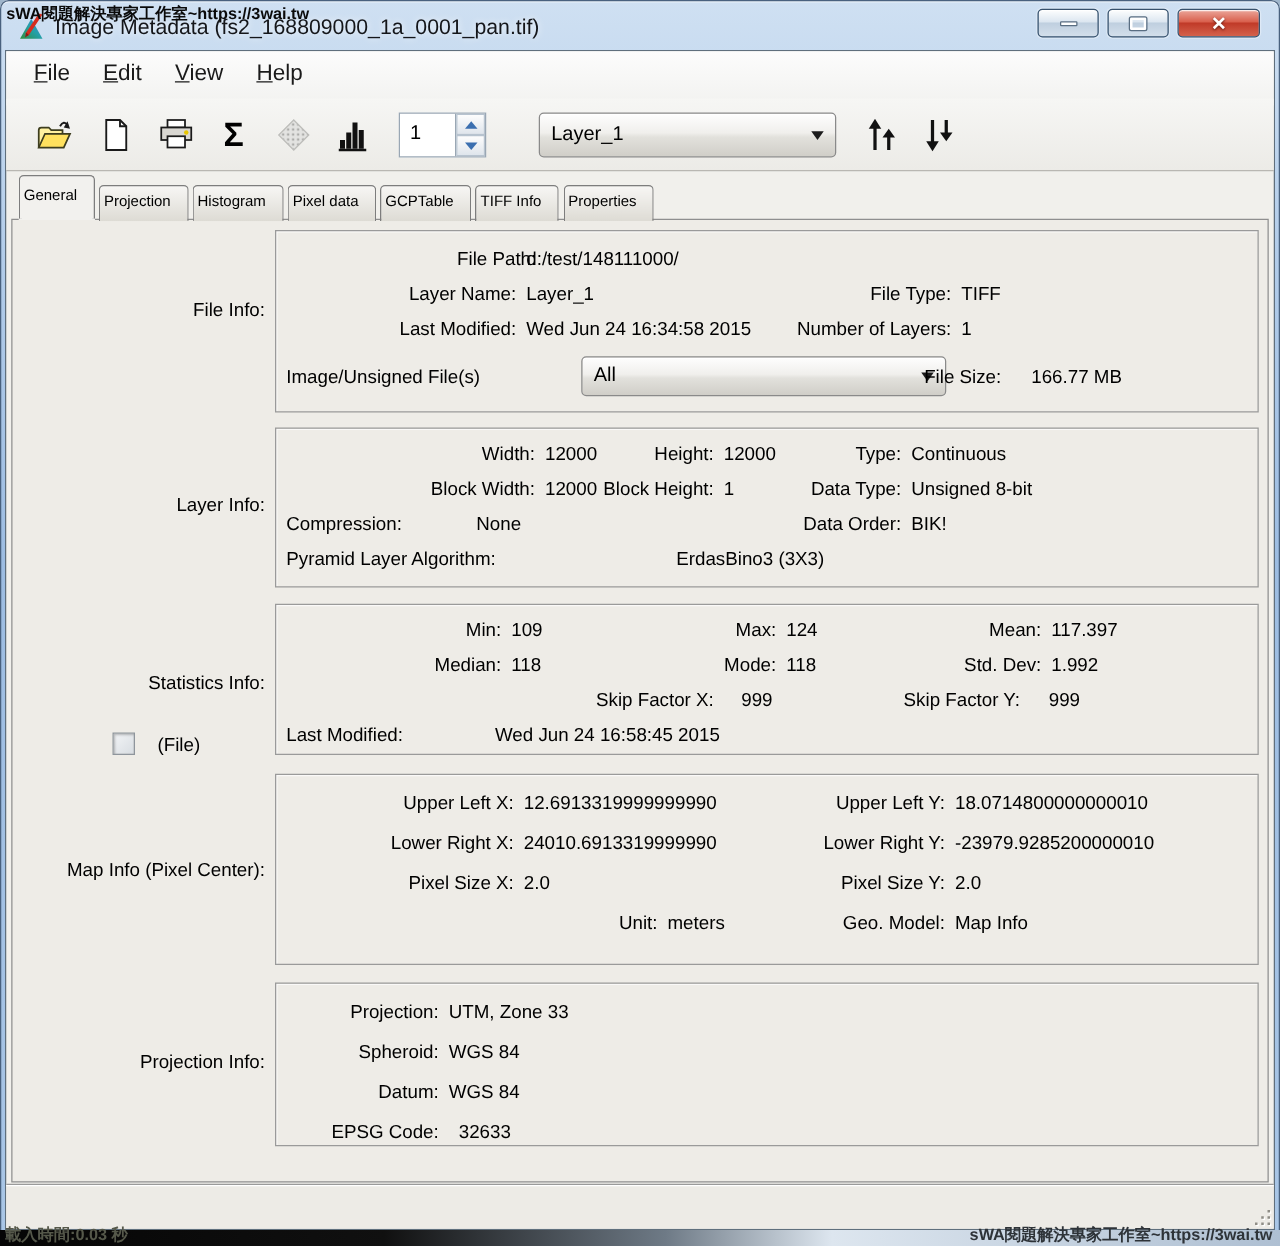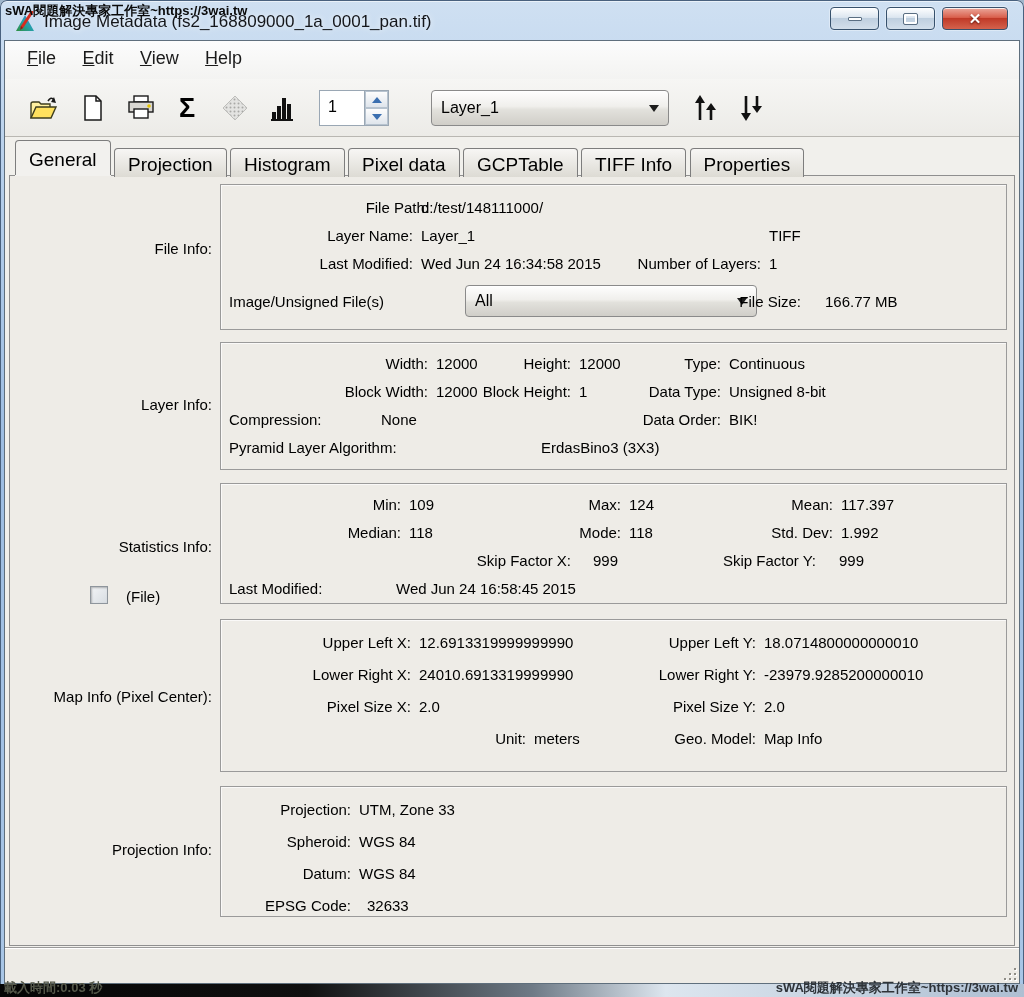--- a/index.html
+++ b/index.html
@@ -47,21 +47,21 @@
 
   .combo { border:1px solid #8a8a8a; border-radius:4px; position:relative;
     background:linear-gradient(180deg,#fefefe,#f0efec 45%,#e2e1dc 55%,#d0cec8); display:flex; align-items:center; padding:0 26px 0 9px; cursor:pointer;
     box-shadow:inset 0 1px 0 #fff; font-size:16px; white-space:nowrap; }
   .combo .carrot { position:absolute; right:9px; top:50%; margin-top:-3px; width:0; height:0;
     border-left:5px solid transparent; border-right:5px solid transparent; border-top:7px solid #1c1c1c; }
   .layer-combo { position:absolute; left:426px; top:11px; width:238px; height:36px; }
 
   
   .tabstrip { position:absolute; left:0; right:0; top:96px; height:38px; }
-  .tab { position:relative; display:inline-block; margin-left:-1px; top:8px; height:29px; padding:5px 13px 0 13px; font-size:19px;
+  .tab { position:relative; display:inline-block; margin-left:-1px; top:8px; height:29px; padding:5px 13px 0 3px; font-size:12px;
     border:1px solid #7d7d7d; border-bottom:none; border-radius:4px 4px 0 0;
     background:linear-gradient(180deg,#f7f6f4,#dddbd4); cursor:pointer; z-index:1; }
   .tab:first-child { margin-left:10px; }
   .tab.active { top:3px; height:35px; padding-top:8px; background:#f2f1ee; z-index:3; box-shadow:0 1px 0 #f2f1ee; }
 
   
   .page { position:absolute; left:4px; right:4px; top:134px; bottom:37px; background:#eeece7; border:1px solid #8f8f8f; }
   .side-label { position:absolute; left:0; width:202px; text-align:right; font-size:15px; white-space:nowrap; }
   .gbox { position:absolute; left:210px; width:787px; border:1px solid #9a9a9a; background:#eeece7; box-shadow:inset 1px 1px 0 rgba(255,255,255,.7); }
   .cell { position:absolute; font-size:15px; white-space:nowrap; height:20px; }
@@ -224,20 +224,21 @@
       <div class="cell" style="left:116px; top:412px">(File)</div>
       <div class="side-label" style="top:512px">Map Info (Pixel Center):</div>
       <div class="side-label" style="top:665px">Projection Info:</div>
 
       <div class="gbox" style="top:8px; height:146px">
         <span class="cell lbl" style="left:16px; width:192px; top:14px">File Path:</span>
         <span class="cell" style="left:200px; top:14px">d:/test/148111000/</span>
 
         <span class="cell lbl" style="left:0; width:192px; top:42px">Layer Name:</span>
         <span class="cell" style="left:200px; top:42px">Layer_1</span>
+        <span class="cell lbl" style="left:290px; width:250px; top:42px">File Type:</span>
         <span class="cell" style="left:548px; top:42px">TIFF</span>
 
         <span class="cell lbl" style="left:0; width:192px; top:70px">Last Modified:</span>
         <span class="cell" style="left:200px; top:70px">Wed Jun 24 16:34:58 2015</span>
         <span class="cell lbl" style="left:290px; width:250px; top:70px">Number of Layers:</span>
         <span class="cell" style="left:548px; top:70px">1</span>
 
         <span class="cell" style="left:8px; top:108px">Image/Unsigned File(s)</span>
         <div class="combo" style="position:absolute; left:244px; top:100px; width:292px; height:32px">
           <span>All</span>

